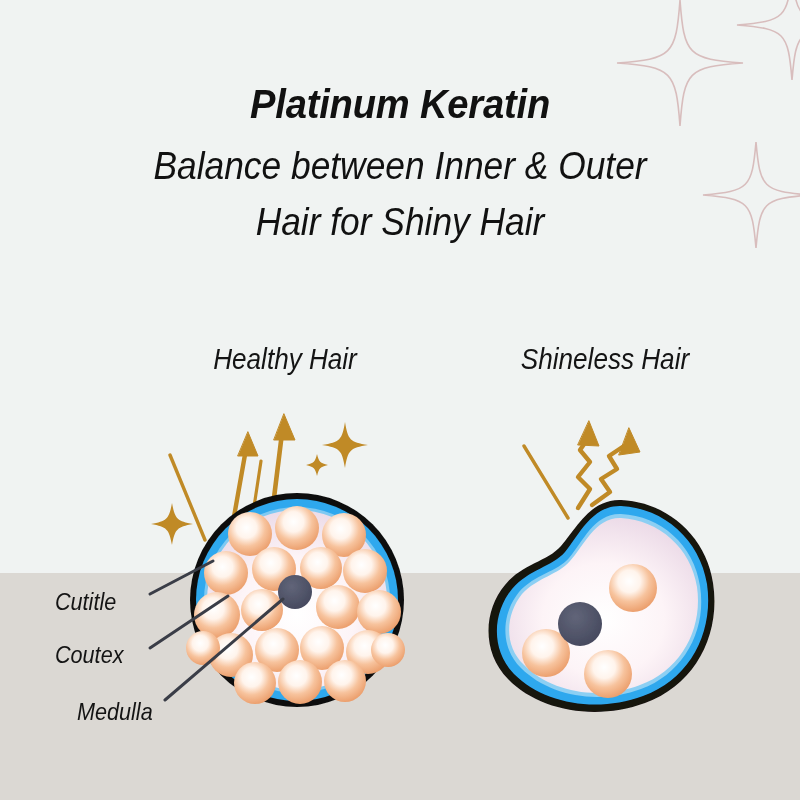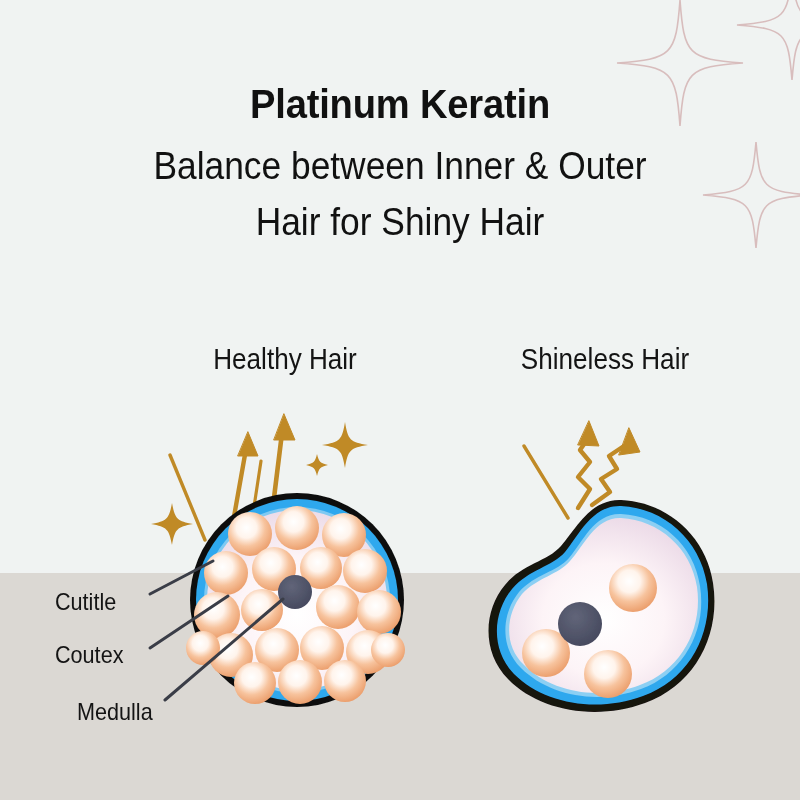--- a/index.html
+++ b/index.html
@@ -2,21 +2,21 @@
 <html><head>
 <meta charset="utf-8">
 <title>Platinum Keratin Hair Infographic</title>
 <style>
   html,body{margin:0;padding:0;}
   body{
     width:800px;height:800px;overflow:hidden;
     font-family:"Liberation Sans","DejaVu Sans",sans-serif;
     background:#f0f3f2;
   }
-  #stage{position:relative;width:800px;height:800px;overflow:hidden;background:#f0f3f2;}
+  #stage{position:relative;width:800px;height:800px;overflow:hidden;background:#f0f3f2;font-style:italic;}
 
   
   .bg-top{position:absolute;left:0;top:0;width:800px;height:573px;background:#f0f3f2;}
   .bg-bottom{position:absolute;left:0;top:573px;width:800px;height:227px;background:#dbd8d3;}
 
   
   .corner-deco{position:absolute;left:560px;top:-40px;width:280px;height:300px;pointer-events:none;}
 
   
   .title-block{position:absolute;left:0;top:82px;width:800px;text-align:center;}

